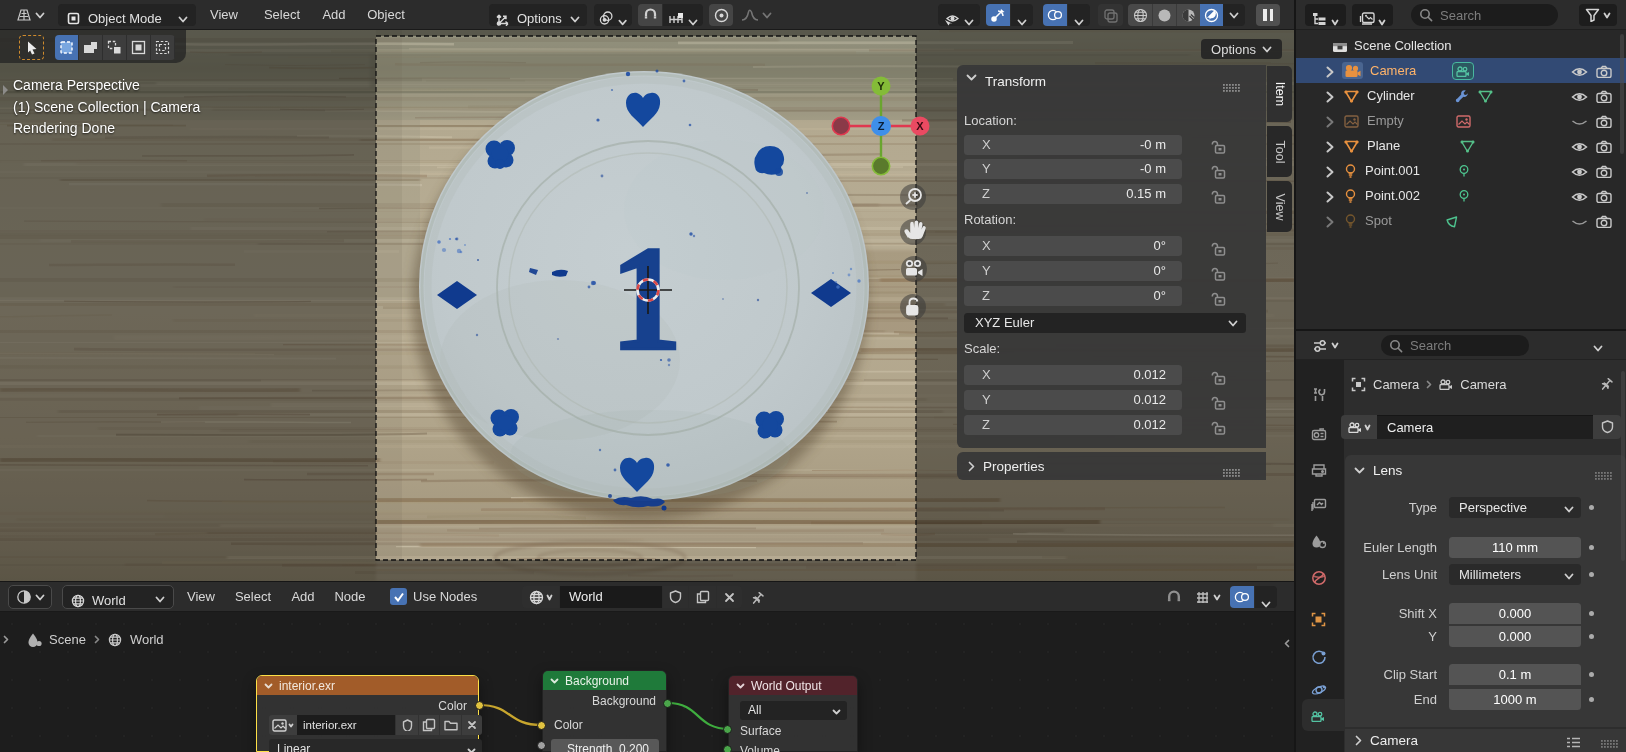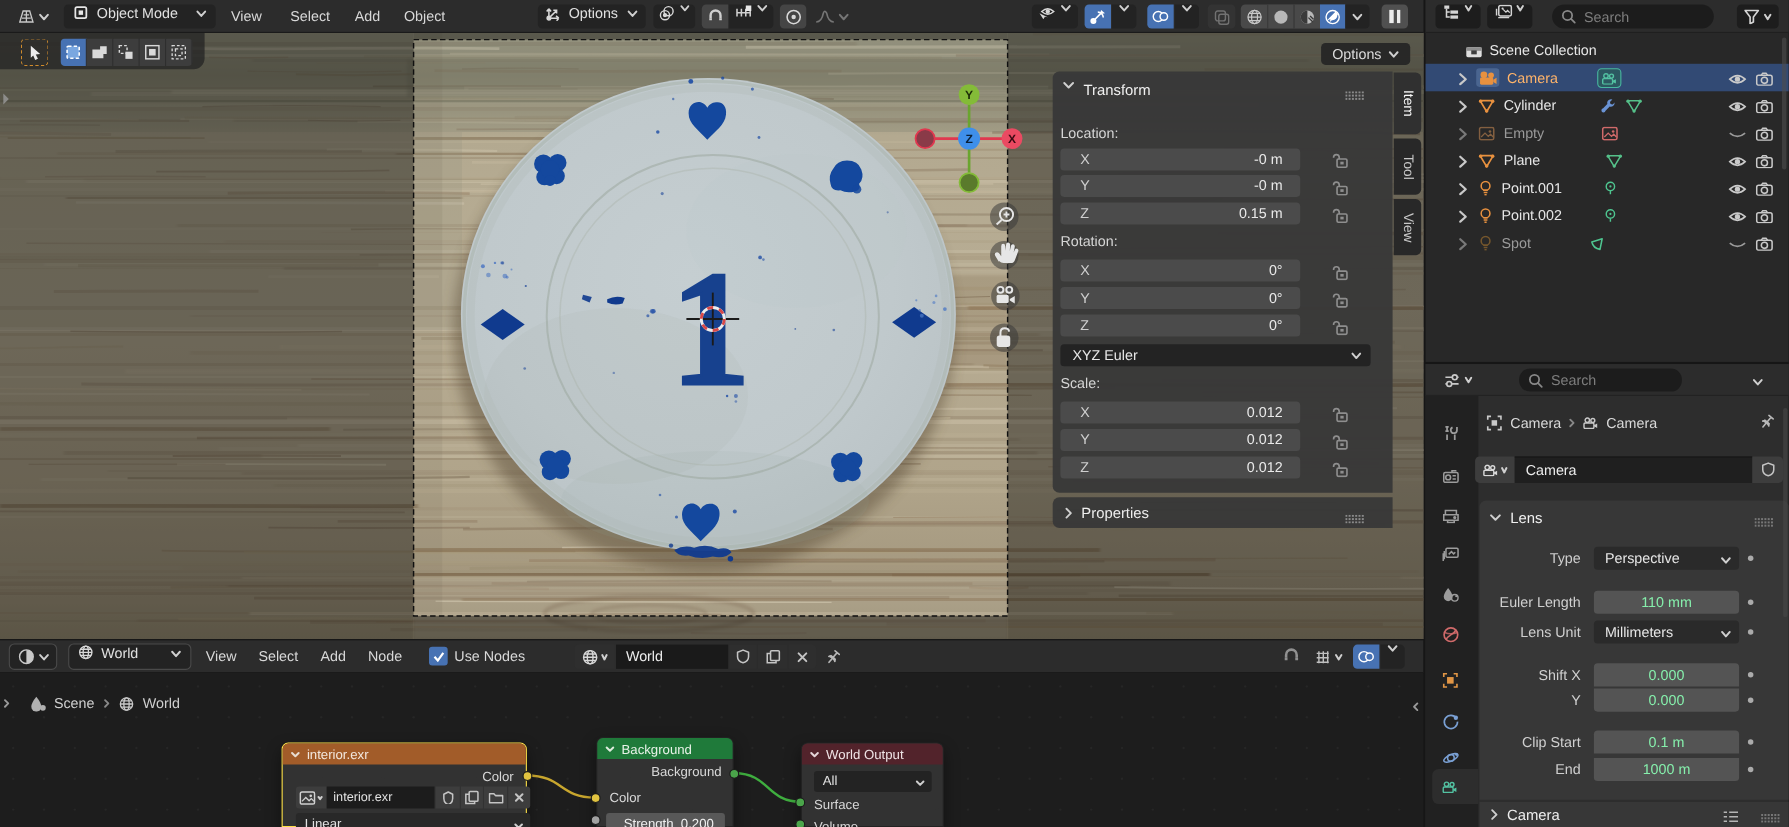--- a/index.html
+++ b/index.html
@@ -1,21 +1,21 @@
 <!DOCTYPE html>
 <html><head><meta charset="utf-8"><style>
 *{margin:0;padding:0;box-sizing:border-box}
 html,body{width:1626px;height:752px;overflow:hidden;background:#1d1d1d;
 font-family:"Liberation Sans",sans-serif;-webkit-font-smoothing:antialiased}
 .abs{position:absolute}
 .hdr{background:#2c2c2c;color:#d6d6d6;font-size:13px}
-.btn{background:#232323;border-radius:4px;display:flex;align-items:flex-start;color:#e0e0e0}
+.btn{background:#232323;border-radius:4px;display:flex;align-items:flex-end;color:#e0e0e0}
 .menu{color:#d8d8d8;font-size:13px}
 .vfield{background:#4b4b4b;border-radius:3.5px;color:#e9e9e9;font-size:13px;position:absolute;height:20px;line-height:20px}
-.pfield{background:#545454;border-radius:3.5px;color:#86efac;font-size:13px;position:absolute;height:21px;line-height:21px;text-align:center}
+.pfield{background:#545454;border-radius:3.5px;color:#ffffff;font-size:13px;position:absolute;height:21px;line-height:21px;text-align:center}
 .pmenu{background:#2a2a2a;border-radius:3.5px;color:#e7e7e7;font-size:13px;position:absolute;height:21px;line-height:21px}
 .plabel{position:absolute;color:#cfcfcf;font-size:13px;text-align:right;height:21px;line-height:21px}
 .dot{position:absolute;width:5px;height:5px;border-radius:50%;background:#ababab}
 .row{position:absolute;left:0;width:330px;height:25px;display:flex;align-items:center;font-size:13px;color:#e6e6e6}
 .vtab{position:absolute;width:25px;border-radius:0 5px 5px 0;color:#c8c8c8;font-size:12.5px}
 .vtab span{position:absolute;left:50%;top:50%;transform:translate(-50%,-50%) rotate(90deg);white-space:nowrap}
 </style></head><body>
 <div class="abs" style="left:0;top:0;width:1626px;height:752px;background:#161616">
     <div class="abs" style="left:0;top:0;width:1294px;height:581px;background:#2c2c2c;overflow:hidden">
       <svg width="1295" height="551" viewBox="0 0 1295 551" style="position:absolute;left:0;top:30px">
@@ -632,20 +632,21 @@
             <rect x="5.5" y="5.5" width="6" height="6" fill="#d9d9d9"></rect>
           </svg>
         </div>
         <div style="width:24px;background:#3d3d3d;display:flex;align-items:center;justify-content:center;border-right:1px solid #2e2e2e">
           <svg width="17" height="17" viewBox="0 0 17 17" style="vertical-align:middle;">
             <rect x="2.5" y="2.5" width="12" height="12" fill="none" stroke="#d9d9d9" stroke-width="1.2" stroke-dasharray="2.5 1.8"></rect>
             <rect x="5.5" y="5.5" width="6" height="6" fill="none" stroke="#d9d9d9" stroke-width="1.2" stroke-dasharray="2.5 1.8"></rect>
           </svg>
         </div>
       </div>
+      <div class="abs" style="left:13px;top:75px;color:#fff;font-size:14px;text-shadow:0 1px 2px rgba(0,0,0,0.7);line-height:21.5px">Camera Perspective<br>(1) Scene Collection | Camera<br>Rendering Done</div>
       <div class="abs" style="left:1201px;top:39px;width:81px;height:20px;background:rgba(36,36,36,0.9);border-radius:4px;display:flex;align-items:center;justify-content:center;gap:6px;color:#dcdcdc;font-size:13px">Options <svg width="10" height="7" viewBox="0 0 10 7" style="vertical-align:middle;">
           <path d="M1.5,1.5 L5.0,5.5 L8.5,1.5" stroke="#cfcfcf" stroke-width="1.8" fill="none" stroke-linecap="round" stroke-linejoin="round"></path>
         </svg></div>
       <div class="abs" style="left:957px;top:65px;width:309px;height:383px;background:rgba(56,56,56,0.96);border-radius:6px 0 0 6px"></div>
       <div class="abs" style="left:957px;top:452px;width:309px;height:28px;background:rgba(56,56,56,0.96);border-radius:6px 0 0 6px"></div>
       <div class="abs" style="left:966px;top:74px;color:#ededed;font-size:13.5px;display:flex;gap:8px;">
         <svg width="11" height="7" viewBox="0 0 11 7" style="vertical-align:middle;">
           <path d="M1.5,1.5 L5.5,5.5 L9.5,1.5" stroke="#cfcfcf" stroke-width="1.8" fill="none" stroke-linecap="round" stroke-linejoin="round"></path>
         </svg>
         <b style="font-weight:normal;color:#f0f0f0">Transform</b>

